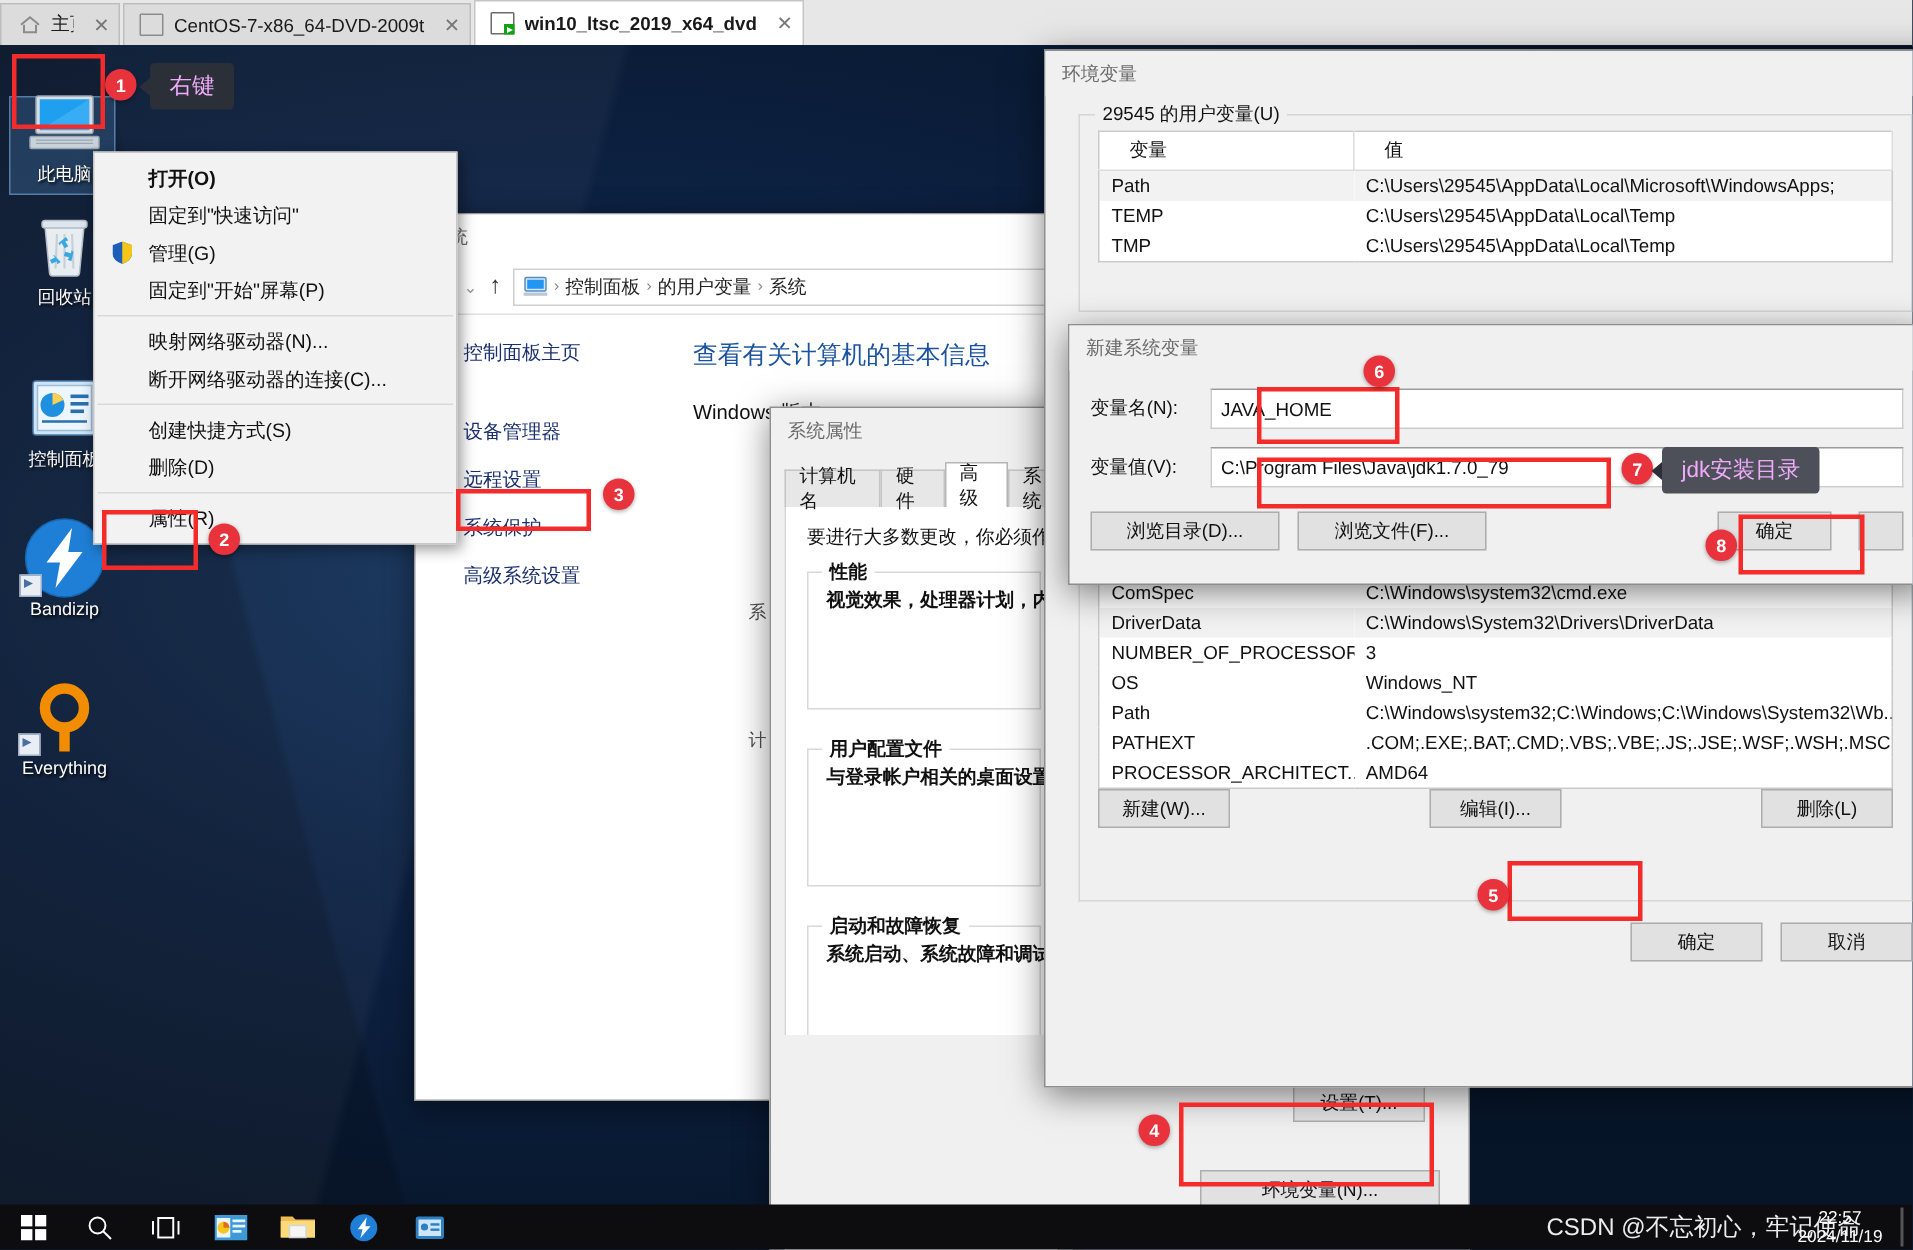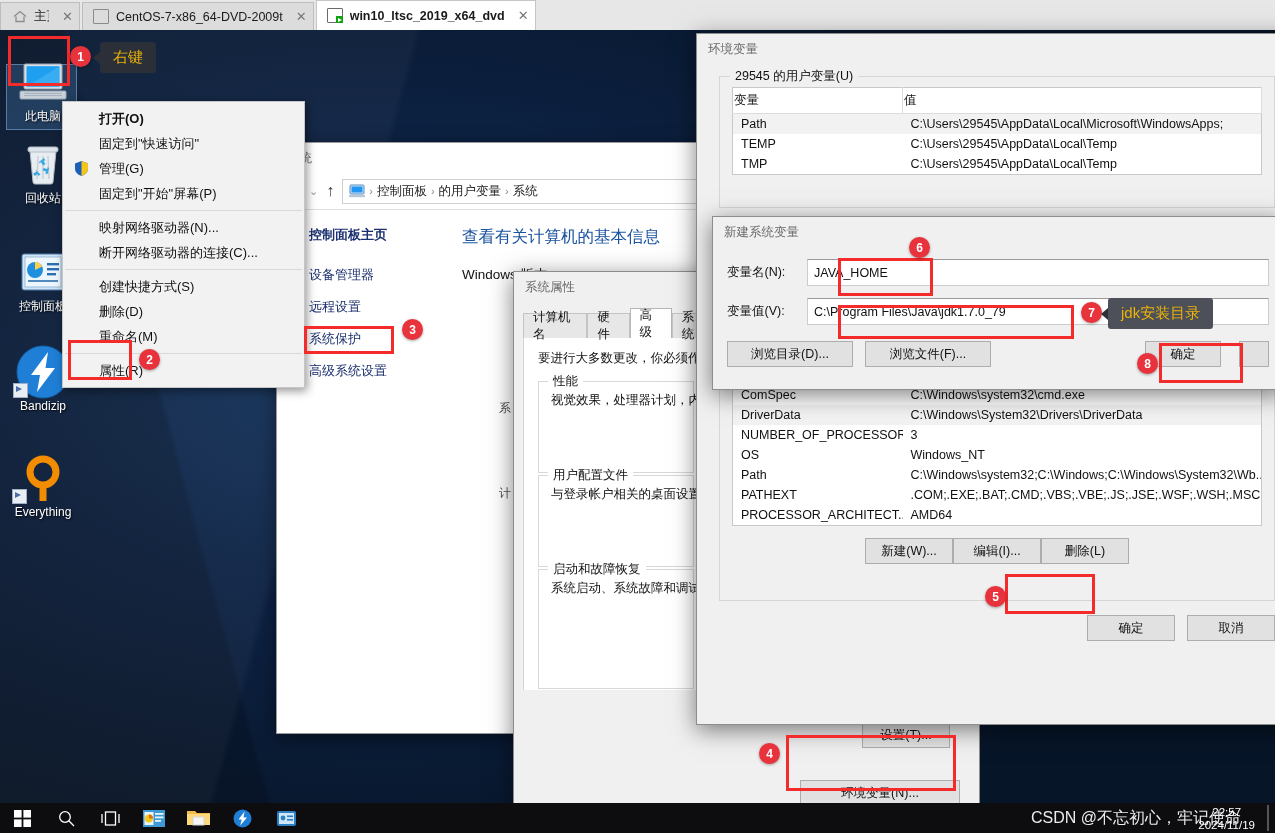--- a/index.html
+++ b/index.html
@@ -78,34 +78,34 @@
   .cpvert{position:absolute;font-size:12px;color:#333;}
 
   
   #sysprop{left:513px;top:271px;width:200px;height:560px;}
   .tabstrip{display:flex;align-items:flex-end;padding-left:9px;height:30px;margin-top:6px;}
   .ptab{height:25px;box-sizing:border-box;padding:12px 9px;display:flex;align-items:center;
         font-size:12.5px;color:#111;background:#e7e7e7;border:1px solid #c4c4c4;border-bottom:none;}
   .ptab.active{height:30px;background:#fff;border-color:#b6b6b6;}
   .ppage{margin:0 9px;border:1px solid #d4d4d4;border-top:none;background:#fff;height:498px;padding:12px 10px 0 14px;box-sizing:border-box;}
   .ptext{font-size:12.5px;color:#111;margin-bottom:14px;white-space:nowrap;}
-  .group{border:1px solid #d8d8d8;margin-bottom:2px;padding:10px 12px;position:relative;height:92px;box-sizing:border-box;}
+  .group{border:1px solid #d8d8d8;margin-bottom:26px;padding:10px 12px;position:relative;height:92px;box-sizing:border-box;font-weight:bold;}
   .group > .gtitle{position:absolute;top:-9px;left:9px;background:#fff;padding:0 5px;font-size:12.5px;color:#111;}
   .gdesc{font-size:12.5px;color:#111;white-space:nowrap;}
 
   
   #envdlg{left:696px;top:33px;width:600px;height:690px;}
   .envbody{padding:12px 22px 0 22px;}
   .fieldset{border:1px solid #d6d6d6;padding:10px 12px 12px 12px;position:relative;margin-bottom:8px;}
   .fieldset > .legend{position:absolute;top:-9px;left:10px;background:#f0f0f0;padding:0 5px;font-size:12.5px;color:#111;}
   table.vars{width:100%;border-collapse:collapse;background:#fff;border:1px solid #c9c9c9;font-size:12.5px;table-layout:fixed;}
-  table.vars th{text-align:left;font-weight:normal;padding:4px 1px;border-bottom:1px solid #dcdcdc;border-right:1px solid #dcdcdc;color:#111;background:#fff;}
+  table.vars th{text-align:left;font-weight:normal;padding:4px 20px;border-bottom:1px solid #dcdcdc;border-right:1px solid #dcdcdc;color:#111;background:#fff;}
   table.vars td{padding:3px 8px;color:#111;white-space:nowrap;overflow:hidden;text-overflow:clip;}
   table.vars tr.alt td{background:#f2f2f2;}
-  .btnrow{display:flex;justify-content:center;margin-top:12px;}
+  .btnrow{display:flex;justify-content:space-between;margin-top:0;}
   .wbtn{min-width:88px;height:26px;background:#e1e1e1;border:1px solid #adadad;font-size:12.5px;color:#111;
         display:flex;align-items:center;justify-content:center;box-sizing:border-box;}
   .wbtn.small{min-width:82px;}
   .dlgfoot{display:flex;justify-content:flex-end;gap:12px;padding:0 22px;margin-top:14px;}
 
   
   #newvar{left:712px;top:216px;width:570px;height:172px;}
   .nvrow{display:flex;align-items:center;padding:0 0 0 14px;margin-top:12px;}
   .nvlabel{width:80px;font-size:12.5px;color:#111;}
   .nvinput{flex:1;height:27px;background:#fff;border:1px solid #cccccc;border-top-color:#9a9a9a;
@@ -118,21 +118,21 @@
   .mi{height:25px;display:flex;align-items:center;padding-left:36px;font-size:13px;color:#111;position:relative;}
   .mi.bold{font-weight:bold;}
   .msep{height:1px;background:#d8d8d8;margin:4px 2px;}
   .shield{position:absolute;left:12px;top:5px;width:13px;height:15px;}
 
   
   .hl{position:absolute;border:3px solid #f42b2b;box-sizing:border-box;pointer-events:none;}
   .badge{position:absolute;width:21px;height:21px;border-radius:50%;background:#e8323c;color:#fff;
          font-size:12px;font-weight:bold;display:flex;align-items:center;justify-content:center;
          box-shadow:0 1px 3px rgba(0,0,0,.35);}
-  .tip{position:absolute;background:#2b2f38;color:#eab308;font-size:15px;padding:6px 13px;border-radius:3px;
+  .tip{position:absolute;background:#2b2f38;color:#f0abfc;font-size:15px;padding:6px 13px;border-radius:3px;
        display:flex;align-items:center;}
   .tip:before{content:"";position:absolute;left:-7px;top:50%;margin-top:-6px;width:0;height:0;
        border-right:7px solid #2b2f38;border-top:6px solid transparent;border-bottom:6px solid transparent;}
   .tip.dark2{background:#4d5058;}
 
   
   #taskbar{position:absolute;left:0;bottom:0;width:1275px;height:30px;background:#0d0d10;display:flex;align-items:center;}
   .tbicon{width:44px;height:30px;display:flex;align-items:center;justify-content:center;}
   #clock{position:absolute;right:20px;bottom:1px;color:#fff;font-size:11.5px;line-height:13px;text-align:center;}
   #watermark{position:absolute;right:34px;bottom:4px;color:#ffffff;font-size:16px;opacity:.92;white-space:nowrap;}
@@ -261,21 +261,21 @@
         <span class="crumb-sep">›</span>
         <span>控制面板</span>
         <span class="crumb-sep">›</span>
         <span>的用户变量</span>
         <span class="crumb-sep">›</span>
         <span>系统</span>
       </div>
     </div>
     <div class="cpbody">
       <div class="cpleft">
-        <div class="cplink" style="margin-bottom:22px;font-weight:bold;">控制面板主页</div>
+        <div class="cplink" style="margin-bottom:35px;">控制面板主页</div>
         <div class="cplink">设备管理器</div>
         <div class="cplink">远程设置</div>
         <div class="cplink">系统保护</div>
         <div class="cplink">高级系统设置</div>
       </div>
       <div class="cpright">
         <div class="cptitle">查看有关计算机的基本信息</div>
         <div class="cpsub">Windows 版本</div>
       </div>
     </div>
@@ -432,21 +432,20 @@
       </span>
       <span>管理(G)</span>
     </div>
     <div class="mi">固定到"开始"屏幕(P)</div>
     <div class="msep"></div>
     <div class="mi">映射网络驱动器(N)...</div>
     <div class="mi">断开网络驱动器的连接(C)...</div>
     <div class="msep"></div>
     <div class="mi">创建快捷方式(S)</div>
     <div class="mi">删除(D)</div>
-    <div class="mi">重命名(M)</div>
     <div class="msep"></div>
     <div class="mi">属性(R)</div>
   </div>
 
 </div>
 
 <div class="hl" style="left:8px;top:36px;width:62px;height:50px;"></div>
 <div class="hl" style="left:68px;top:340px;width:64px;height:40px;"></div>
 <div class="hl" style="left:304px;top:326px;width:90px;height:28px;"></div>
 <div class="hl" style="left:786px;top:735px;width:170px;height:56px;"></div>

